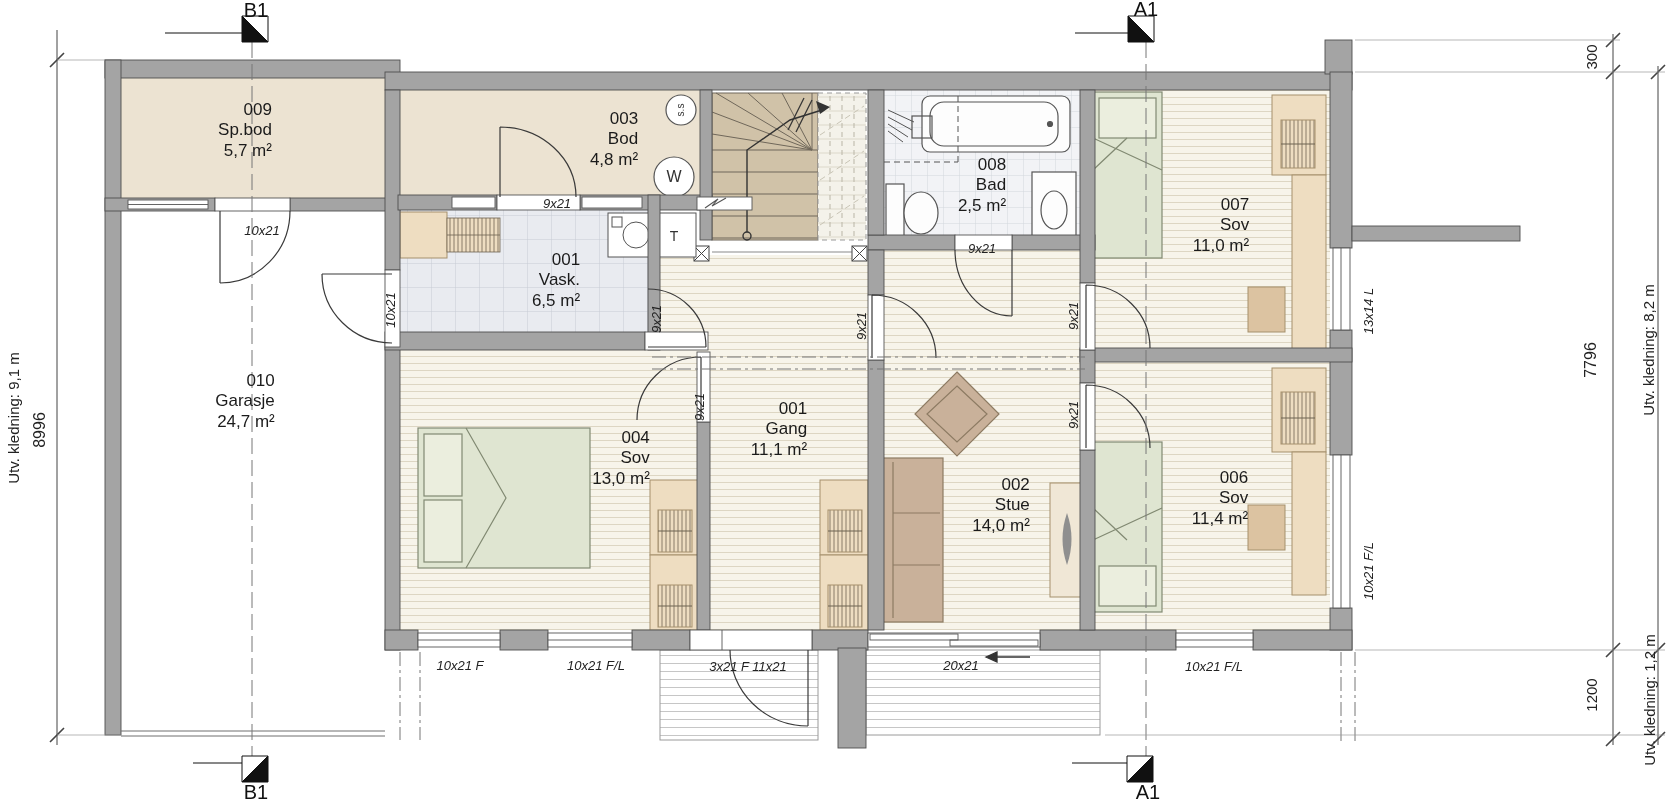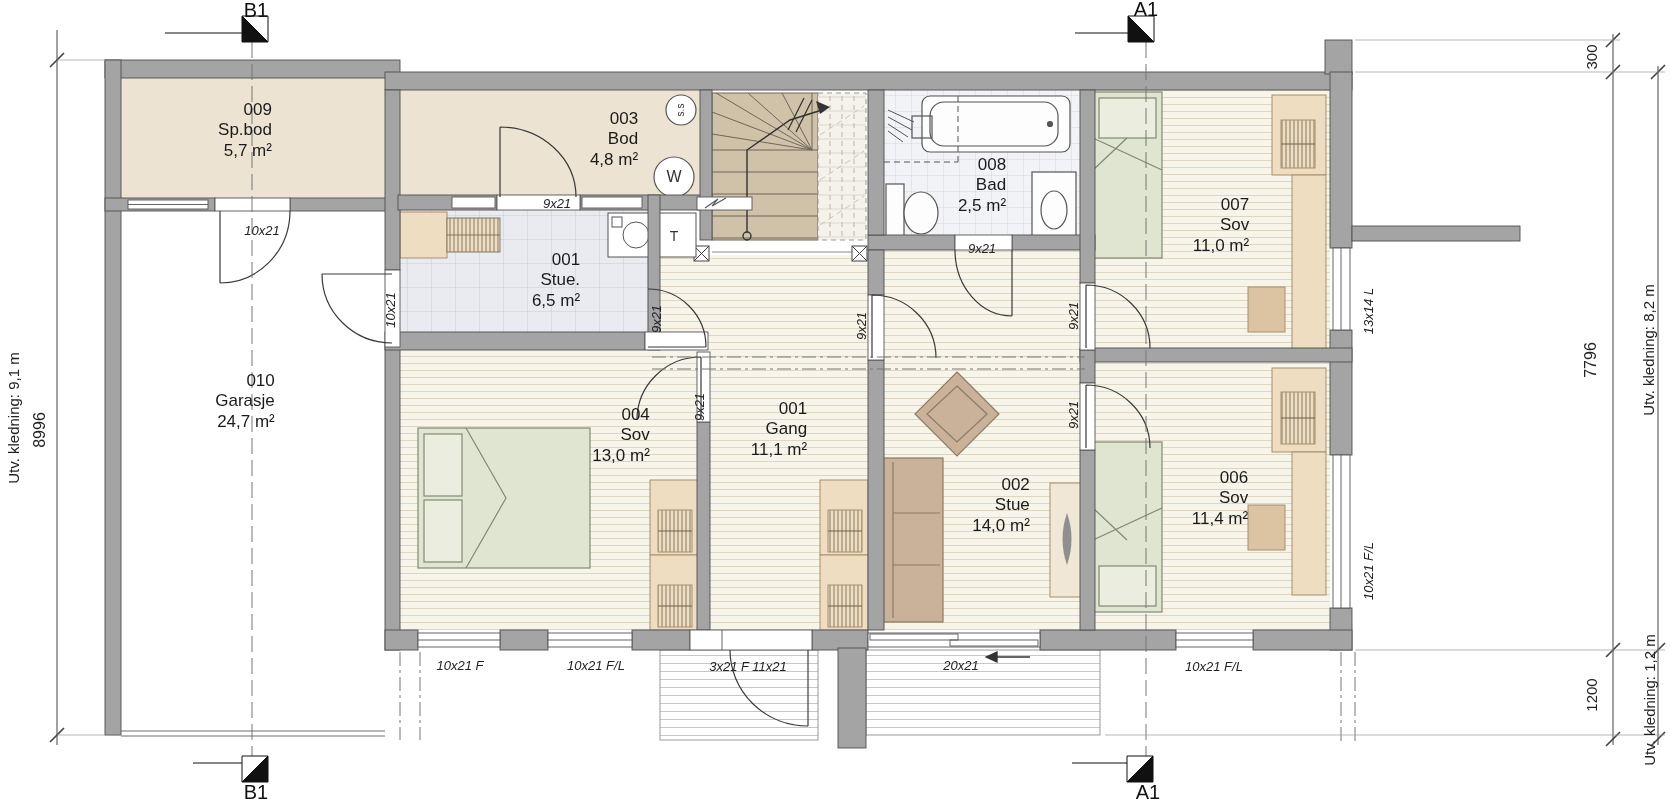--- a/index.html
+++ b/index.html
@@ -313,29 +313,29 @@
   </g>
 </svg>
 
   <div class="lbl room" style="left:779px;top:430px">
       <span class="ln">001</span>
       <span class="ln">Gang</span>
       <span class="ln">11,1 m²</span>
     </div>
   <div class="lbl room" style="left:556px;top:281px">
       <span class="ln">001</span>
-      <span class="ln">Stue.</span>
+      <span class="ln">Vask.</span>
       <span class="ln">6,5 m²</span>
     </div>
   <div class="lbl room" style="left:614px;top:140px">
       <span class="ln">003</span>
       <span class="ln">Bod</span>
       <span class="ln">4,8 m²</span>
     </div>
-  <div class="lbl room" style="left:621px;top:436px">
+  <div class="lbl room" style="left:621px;top:459px">
       <span class="ln">004</span>
       <span class="ln">Sov</span>
       <span class="ln">13,0 m²</span>
     </div>
   <div class="lbl room" style="left:1001px;top:506px">
       <span class="ln">002</span>
       <span class="ln">Stue</span>
       <span class="ln">14,0 m²</span>
     </div>
   <div class="lbl room" style="left:1220px;top:499px">

